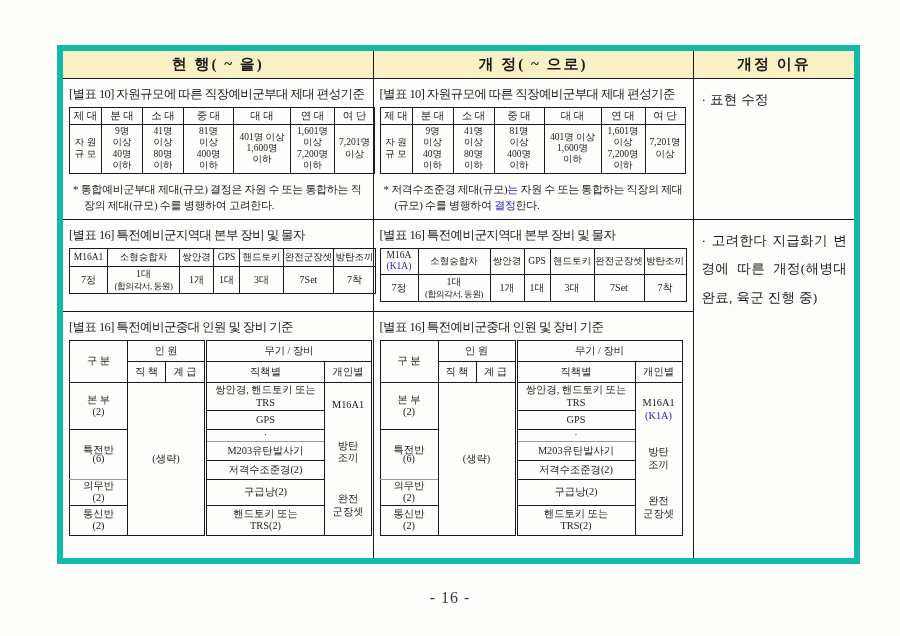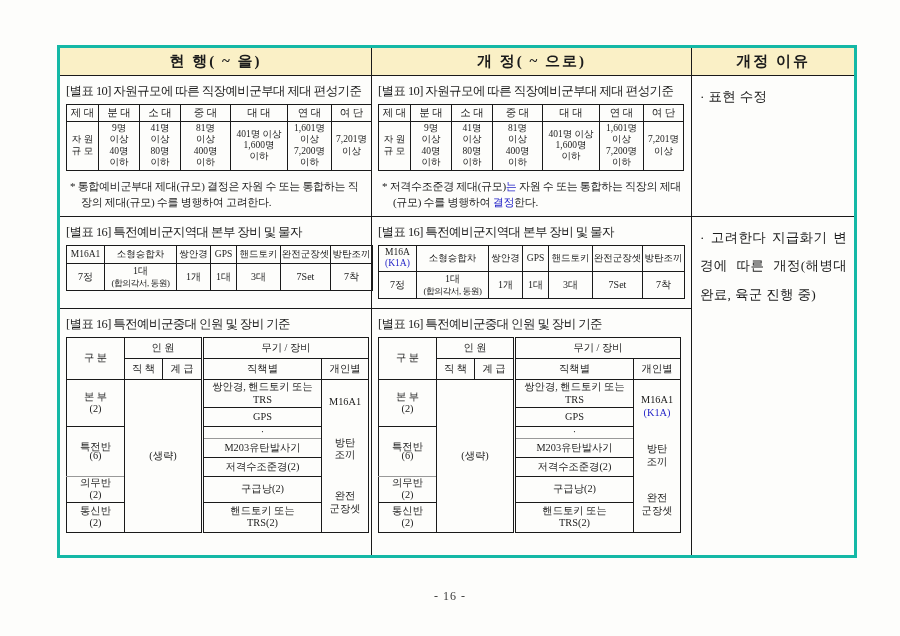--- a/index.html
+++ b/index.html
@@ -9,21 +9,21 @@
     color:#1b1b1b;
   }
   .page{position:relative;width:900px;height:636px;overflow:hidden;}
 
   table{border-collapse:collapse;}
   td{vertical-align:top;}
 
   
   .outer{
     position:absolute;left:57px;top:45px;width:797px;
-    table-layout:fixed;border:3px solid #14b8a6;
+    table-layout:fixed;border:6px solid #14b8a6;
   }
   .outer>tbody>tr>td{border:1.5px solid #1a1a1a;padding:0;}
   .outer .hcell{
     height:27px;background:#FAF0C6;text-align:center;vertical-align:middle;
     font-weight:bold;font-size:15px;letter-spacing:2px;
   }
   .r1cell{height:140px;}
   .r2cell{height:91px;margin-left:39px;}
   .r3cell{height:246px;}
 
@@ -60,21 +60,21 @@
   .indwrap{
     display:flex;flex-direction:column;justify-content:space-around;align-items:center;
     height:148px;font-size:10.3px;line-height:1.25;
   }
   .reason{
     font-size:13.5px;line-height:2.1;padding:7px 7px 0 8px;
     text-align:justify;letter-spacing:0.3px;
   }
   .pagefooter{
     position:absolute;left:0;right:0;top:589px;text-align:center;
-    font-size:12px;color:#3a3a3a;letter-spacing:1px;
+    font-size:16px;color:#3a3a3a;letter-spacing:1px;
   }
 </style>
 </head>
 <body>
 
 <div class="page">
 
   <table class="outer">
     <colgroup>
         <col style="width:313px">

